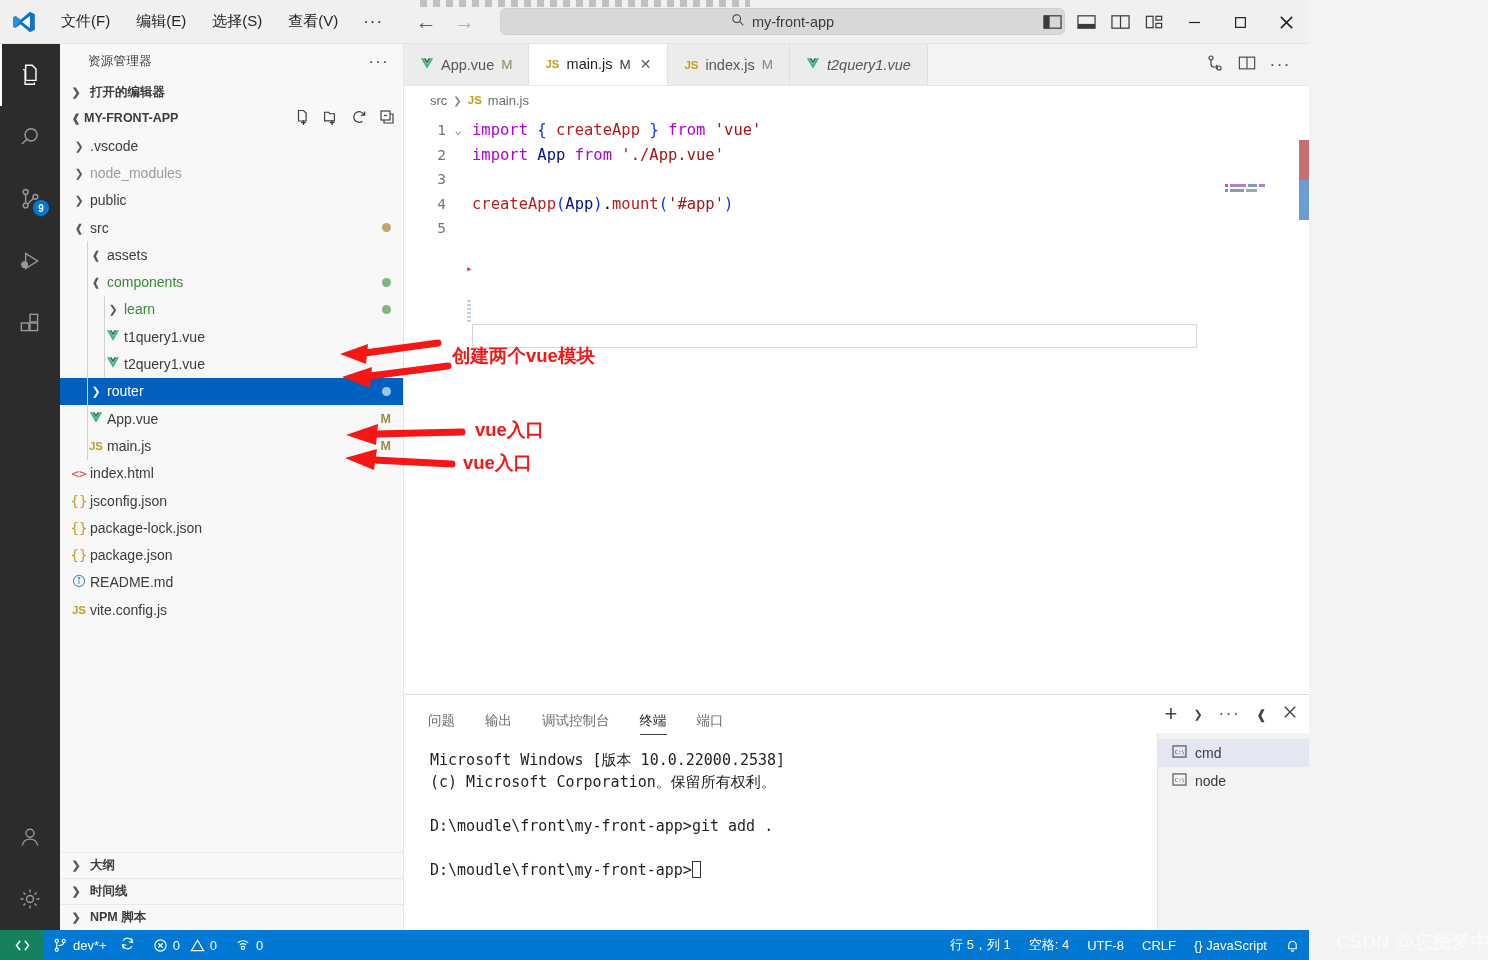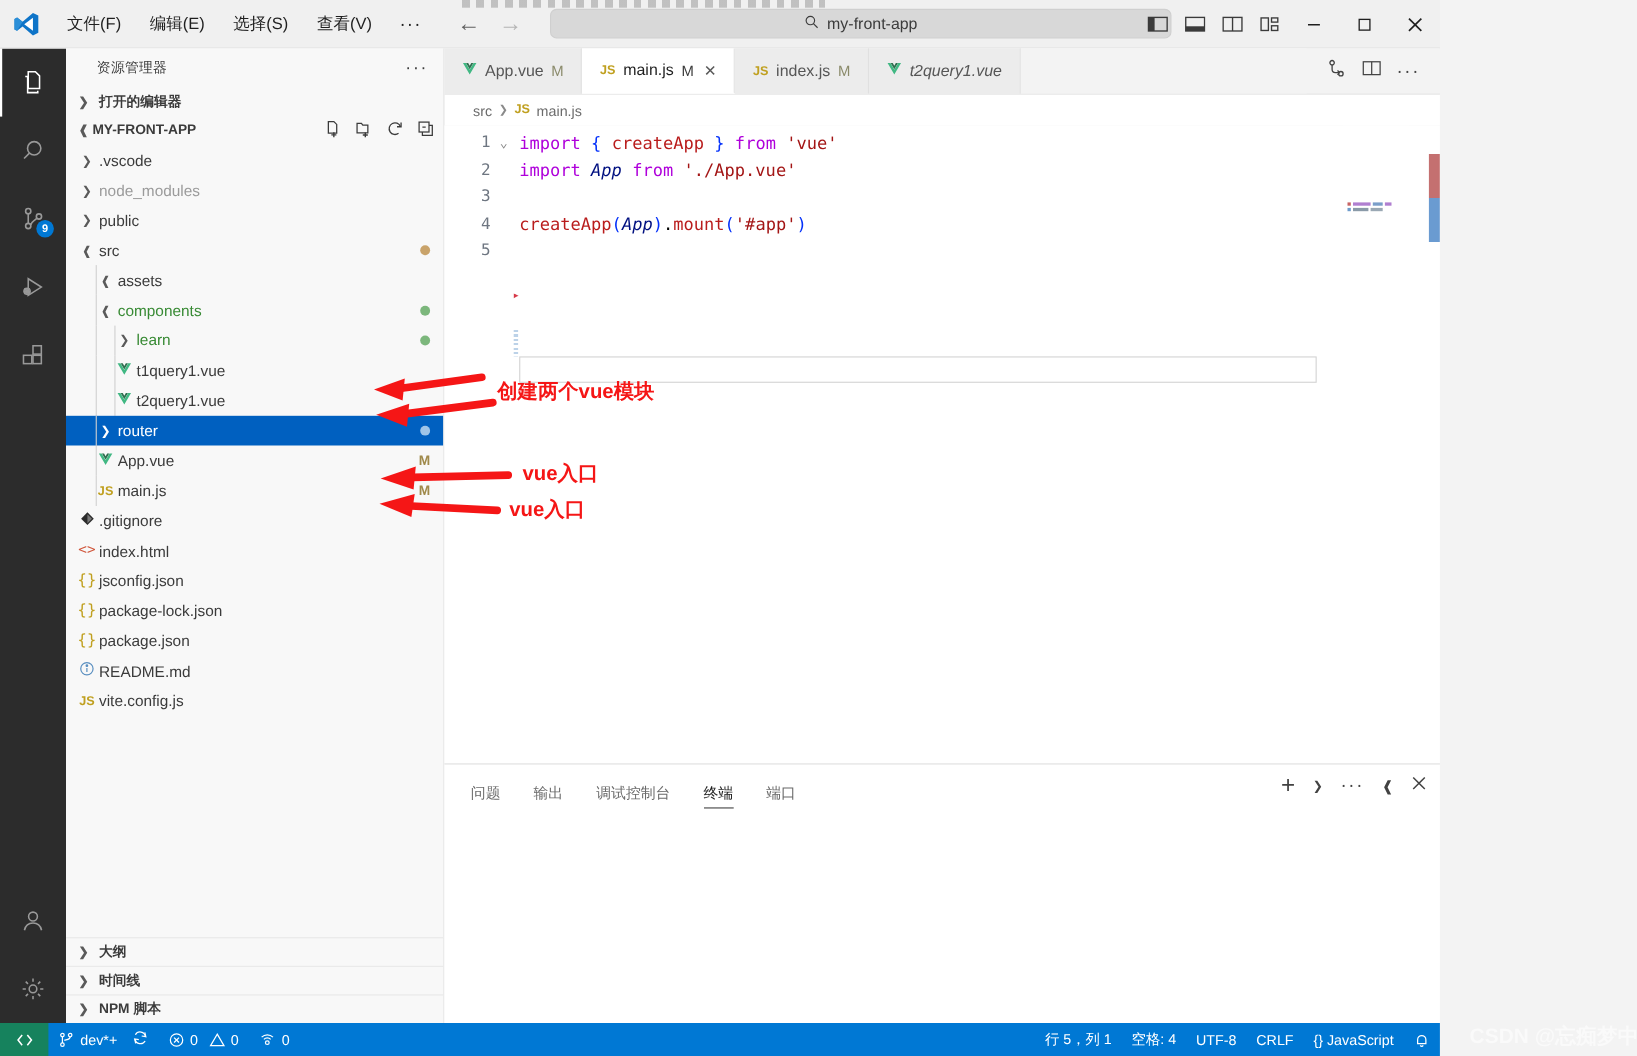--- a/index.html
+++ b/index.html
@@ -148,21 +148,21 @@
   .code-area {
     flex:1 1 auto; background:#fff; position:relative; min-height:0;
     font-family: "DejaVu Sans Mono", monospace;
     overflow:hidden;
   }
   .code-line { height: 24.5px; display:flex; align-items:center; font-size:15.5px; white-space:pre;}
   .lnum { width: 42px; text-align:right; color:#6e7681; font-size:14.5px; font-family:"DejaVu Sans Mono", monospace;}
   .fold { width: 24px; text-align:center; color:#868686; font-size:12px;}
   .codetext { padding-left: 2px; }
   .tk-kw { color:#af00db; }
-  .tk-var { color:#001080;font-style:italic; }
+  .tk-var { color:#001080; }
   .tk-str { color:#a31515; }
   .tk-fn { color:#b91c1c; }
   .tk-punc { color:#000; }
   .tk-paren1 { color:#0431fa; }
   .cur-line-box {
     position:absolute; left:68px; right:112px; height:24px;
     border:1px solid #d3d3d3;
   }
   .bp-glyph { position:absolute; left:62px; color:#d73a49; font-size:11px;}
   .minimap {
@@ -502,28 +502,20 @@
           </div>
           <div class="row">
             <span class="guide" style="left: 27px;"></span>
             <span class="indent" style="width: 25px;"></span>
             <span class="ficon"><span style="color:#c0a020;font-weight:bold;font-size:11.5px;font-family:'Liberation Sans',sans-serif">JS</span></span>
             <span class="fname">main.js</span>
             <span class="badge-letter" style="color: rgb(160, 138, 75);">M</span>
           </div>
           <div class="row">
             <span class="indent" style="width: 8px;"></span>
-            <span class="ficon"><span><svg width="13" height="13" viewBox="0 0 14 14">
-                  <path d="M7 .8 L13.2 7 L7 13.2 L.8 7 Z" fill="#2b2b2b"></path>
-                  <path d="M7 2.6 L11.4 7 L7 11.4 Z" fill="#d8d8d8" opacity=".45"></path>
-                </svg></span></span>
-            <span class="fname">.gitignore</span>
-          </div>
-          <div class="row">
-            <span class="indent" style="width: 8px;"></span>
             <span class="ficon"><span style="color:#d0553a;font-size:13px;font-family:'DejaVu Sans Mono',monospace">&lt;&gt;</span></span>
             <span class="fname">index.html</span>
           </div>
           <div class="row">
             <span class="indent" style="width: 8px;"></span>
             <span class="ficon"><span style="color:#c0a020;font-size:14px;font-family:'DejaVu Sans Mono',monospace">{}</span></span>
             <span class="fname">jsconfig.json</span>
           </div>
           <div class="row">
             <span class="indent" style="width: 8px;"></span>
@@ -675,20 +667,42 @@
           <span style="font-size:13px;color:#424242">❰</span>
           <span>
             <svg width="14" height="14" viewBox="0 0 12 12">
                 <line x1="1.5" y1="1.5" x2="10.5" y2="10.5" stroke="#424242" stroke-width="1.2"></line>
                 <line x1="10.5" y1="1.5" x2="1.5" y2="10.5" stroke="#424242" stroke-width="1.2"></line>
               </svg>
           </span>
         </div>
 
         <div class="panel-body">
+          <div class="term-out"><span id="term-text">Microsoft Windows [版本 10.0.22000.2538]
+(c) Microsoft Corporation。保留所有权利。
+
+D:\moudle\front\my-front-app&gt;git add .
+
+D:\moudle\front\my-front-app&gt;</span><span class="term-cursor"></span></div>
+          <div class="term-list" id="term-list">
+              <div class="term-item active">
+                <span><svg width="15" height="13" viewBox="0 0 16 14" fill="none">
+                    <rect x="1" y="1" width="14" height="12" stroke="#4a4a4a" stroke-width="1.2"></rect>
+                    <text x="3" y="10" font-size="6" fill="#4a4a4a" font-family="monospace">C:\</text>
+                  </svg></span>
+                <span>cmd</span>
+              </div>
+              <div class="term-item">
+                <span><svg width="15" height="13" viewBox="0 0 16 14" fill="none">
+                    <rect x="1" y="1" width="14" height="12" stroke="#4a4a4a" stroke-width="1.2"></rect>
+                    <text x="3" y="10" font-size="6" fill="#4a4a4a" font-family="monospace">C:\</text>
+                  </svg></span>
+                <span>node</span>
+              </div>
+            </div>
         </div>
       </div>
 
     </div>
   </div>
 
   <div class="statusbar">
     <div class="sb-remote">
       <svg width="17" height="15" viewBox="0 0 18 16" fill="none" stroke="#fff" stroke-width="1.5">
         <path d="M6.5 3 L2.5 8 L6.5 13"></path>

